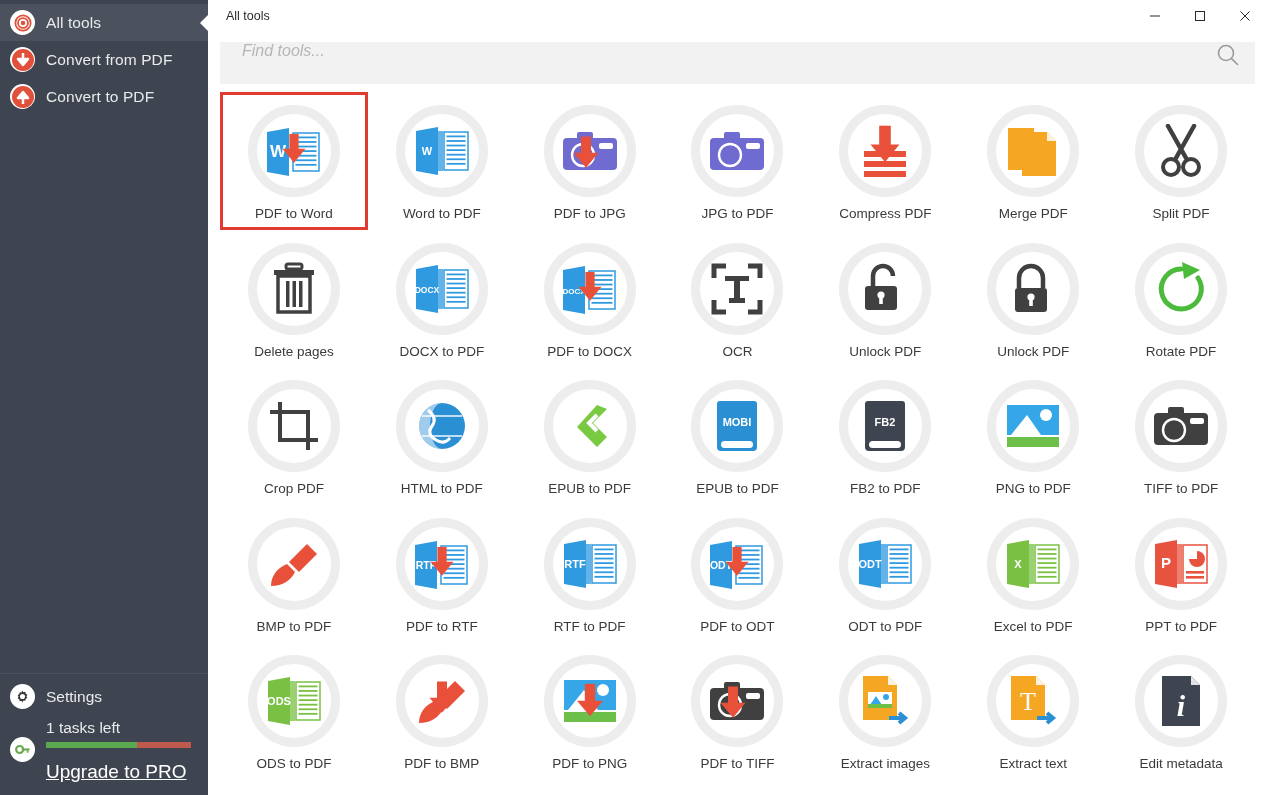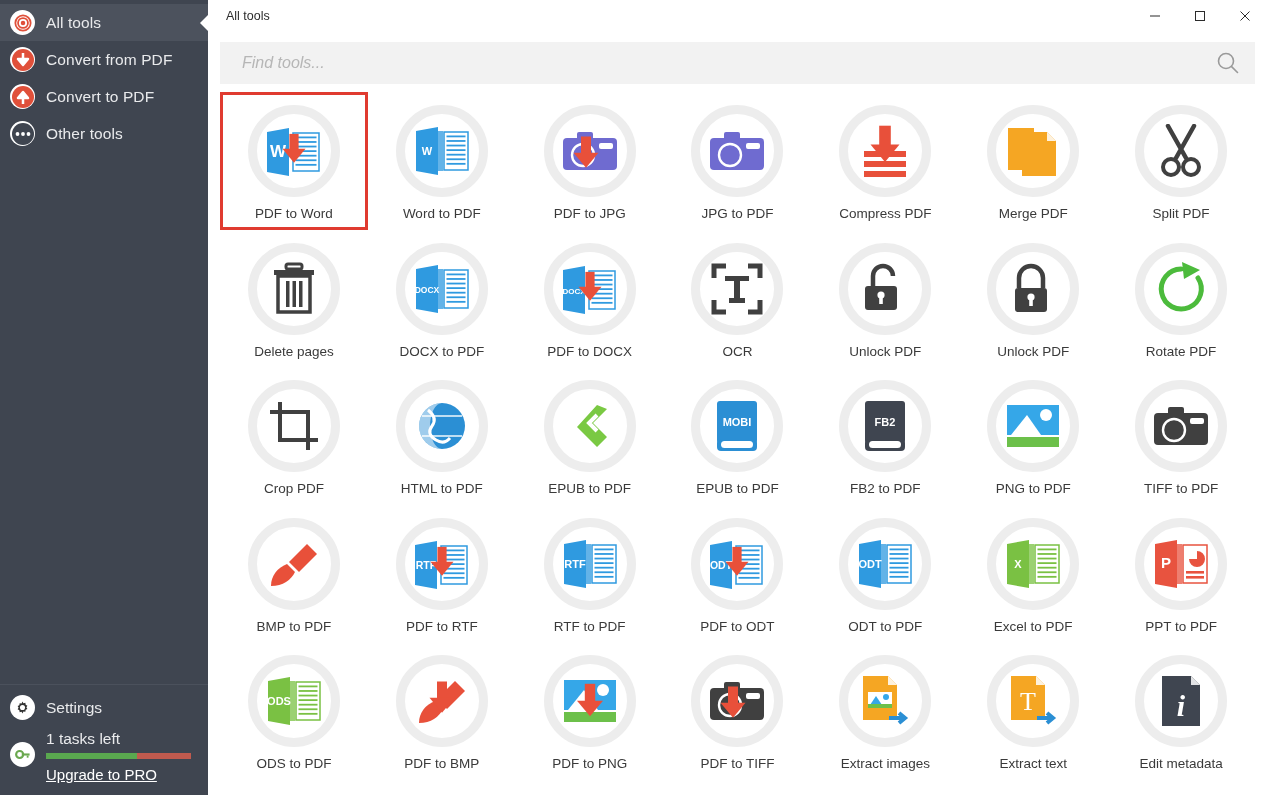--- a/index.html
+++ b/index.html
@@ -65,23 +65,23 @@
   }
   .foot-text-col { display: flex; flex-direction: column; }
   .foot-label { color: #e9eaec; font-size: 15.5px; line-height: 25px; }
   .progress-wrap {
     width: 145px; height: 6px;
     display: flex; margin-top: 2px;
     background: #c05a4e;
   }
   .progress-fill { height: 6px; }
   .upgrade-link {
-    color: #ffffff; font-size: 15px;
+    color: #ffffff; font-size: 19px;
     text-decoration: underline;
-    margin-top: 7px; cursor: pointer;
+    margin-top: 13px; cursor: pointer;
   }
 
   
   .main {
     flex: 1 1 auto; height: 795px;
     background: #ffffff;
     display: flex; flex-direction: column;
     position: relative;
   }
   .titlebar {
@@ -94,21 +94,21 @@
   .win-btn {
     width: 45px; height: 32px;
     display: flex; align-items: center; justify-content: center;
     cursor: pointer;
   }
 
   .searchbar {
     margin: 10px 12px 0 12px;
     height: 42px; flex: 0 0 42px;
     background: #f2f2f2;
-    display: flex; align-items: center;
+    display: flex; align-items: flex-start;
     padding: 0 14px 0 22px;
   }
   .searchbar input {
     flex: 1 1 auto;
     border: 0; outline: 0; background: transparent;
     font-family: "Liberation Sans", sans-serif;
     font-size: 16px; color: #444;
     font-style: italic;
   }
   .searchbar input::placeholder { color: #b6b6b6; font-style: italic; }
@@ -170,31 +170,20 @@
           <span class="nav-label">Convert from PDF</span>
         </div>
         <div class="nav-item">
           <span class="nav-icon">
             <svg width="22" height="22" viewBox="0 0 22 22">
               <circle cx="11" cy="11" r="11" fill="#e0503a"></circle>
               <path d="M11 18 V10 M6 12 L11 6 L16 12 Z" fill="#fff" stroke="#fff" stroke-width="2.5" stroke-linejoin="round"></path>
             </svg>
           </span>
           <span class="nav-label">Convert to PDF</span>
-        </div>
-        <div class="nav-item">
-          <span class="nav-icon">
-            <svg width="22" height="22" viewBox="0 0 22 22">
-              <circle cx="11" cy="11" r="11" fill="#3f4550"></circle>
-              <circle cx="5.5" cy="11" r="1.9" fill="#fff"></circle>
-              <circle cx="11" cy="11" r="1.9" fill="#fff"></circle>
-              <circle cx="16.5" cy="11" r="1.9" fill="#fff"></circle>
-            </svg>
-          </span>
-          <span class="nav-label">Other tools</span>
         </div>
       </div>
 
     <div class="sidebar-spacer"></div>
 
     <div class="sidebar-footer">
       <div class="foot-row">
         <span class="foot-icon">
           <svg width="17" height="17" viewBox="0 0 24 24">
             <path fill="#333" d="M12 1.5l1.3 2.4 2.7-.5.5 2.7 2.4 1.3-1.4 2.3 1.4 2.3-2.4 1.3-.5 2.7-2.7-.5L12 18.5l-1.3-2.4-2.7.5-.5-2.7L5.1 12.6 6.5 10.3 5.1 8l2.4-1.3.5-2.7 2.7.5L12 1.5z" transform="translate(0,2)"></path>

